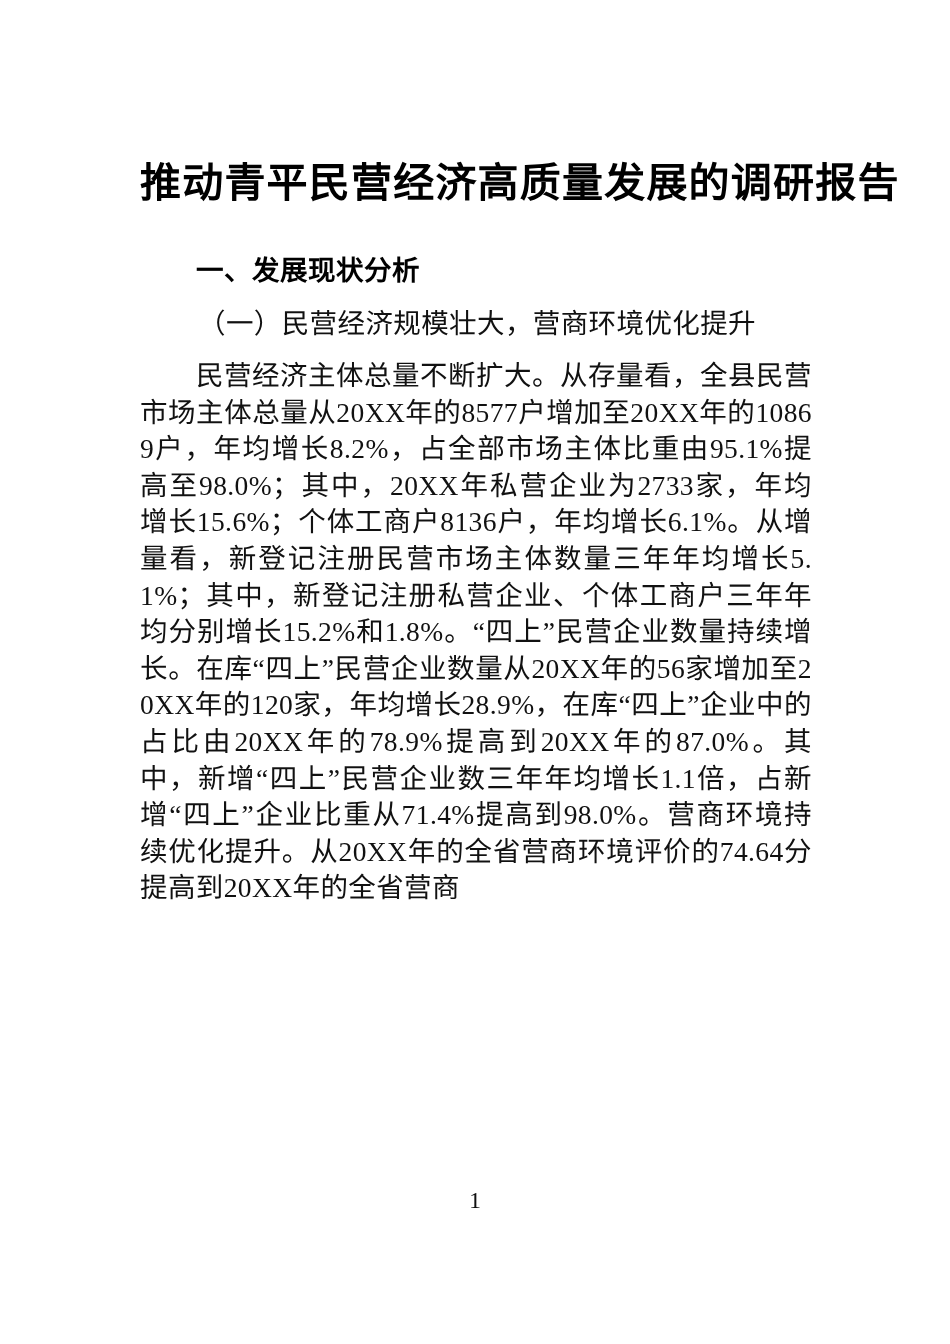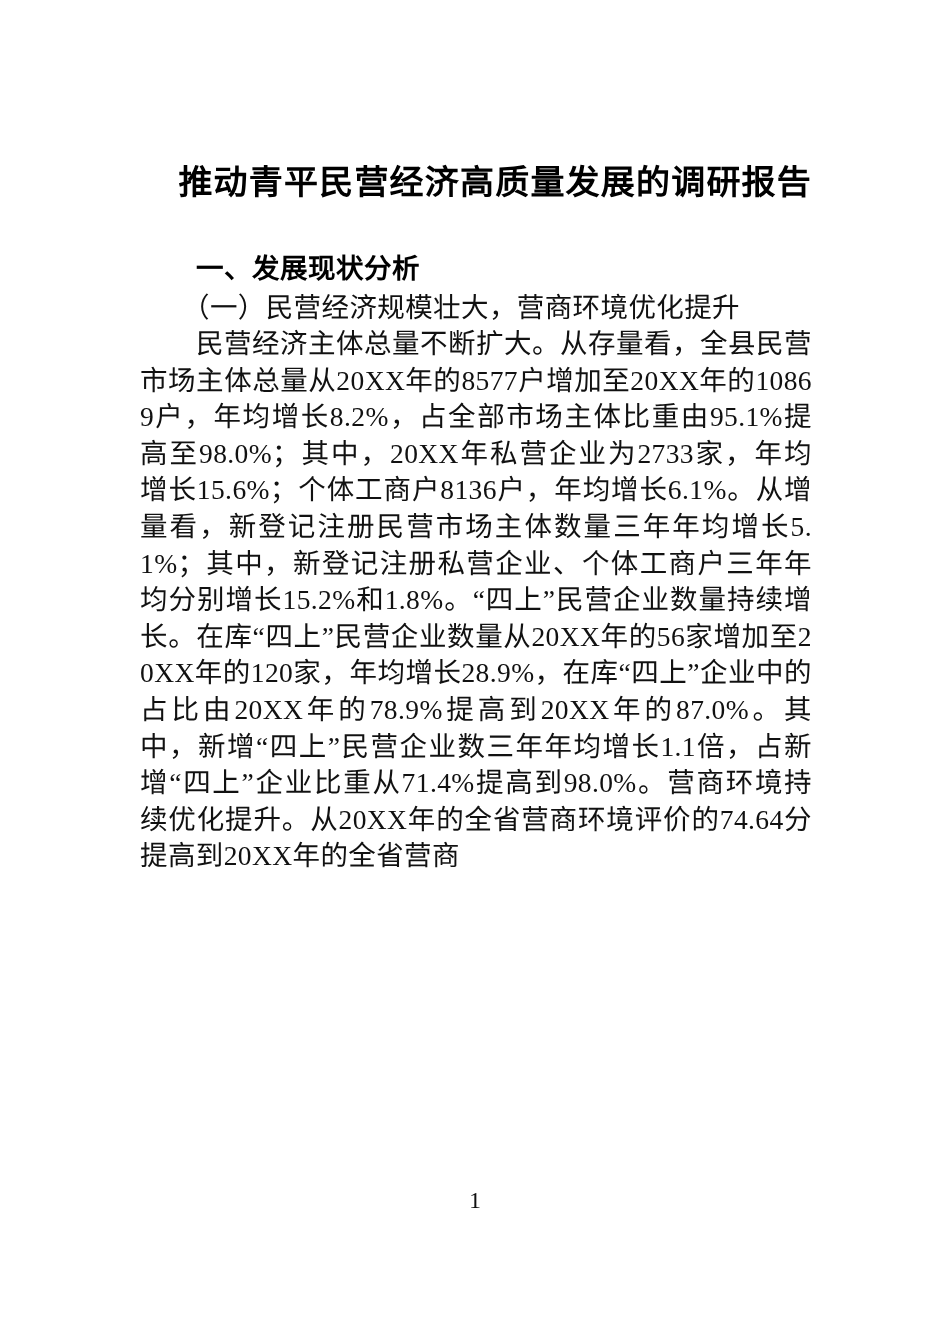--- a/index.html
+++ b/index.html
@@ -33,21 +33,21 @@
   .doc-title {
     margin: 0;
     padding: 0;
     position: absolute;
     left: 0;
     top: 160px;
     width: 672px;
     text-align: right;
     font-family: "Liberation Serif", "DejaVu Serif", serif;
     font-weight: bold;
-    font-size: 34px;
+    font-size: 41px;
     line-height: 46px;
     letter-spacing: 1.2px;
     color: #000000;
     white-space: nowrap;
   }
 
   .body-block {
     position: absolute;
     left: 0;
     top: 252px;
@@ -64,31 +64,31 @@
     text-align: justify;
     text-justify: inter-character;
     text-indent: 56px;
     letter-spacing: 0.4px;
     word-break: break-all;
   }
 
   h2.heading-1 {
     margin: 0;
     padding: 0;
-    font-family: Liberation Mono, monospace;
+    font-family: Liberation Sans, sans-serif;
     font-weight: bold;
     font-size: 27.5px;
     line-height: 37px;
     color: #000000;
     text-indent: 56px;
     letter-spacing: 0.5px;
   }
 
   h3.heading-2 {
-    margin: 0;
+    margin: 16px;
     padding: 0;
     font-family: "Liberation Serif", "DejaVu Serif", serif;
     font-weight: normal;
     font-size: 27.5px;
     line-height: 37px;
     color: #111111;
     text-indent: 42px;
     letter-spacing: 0.4px;
   }
 

